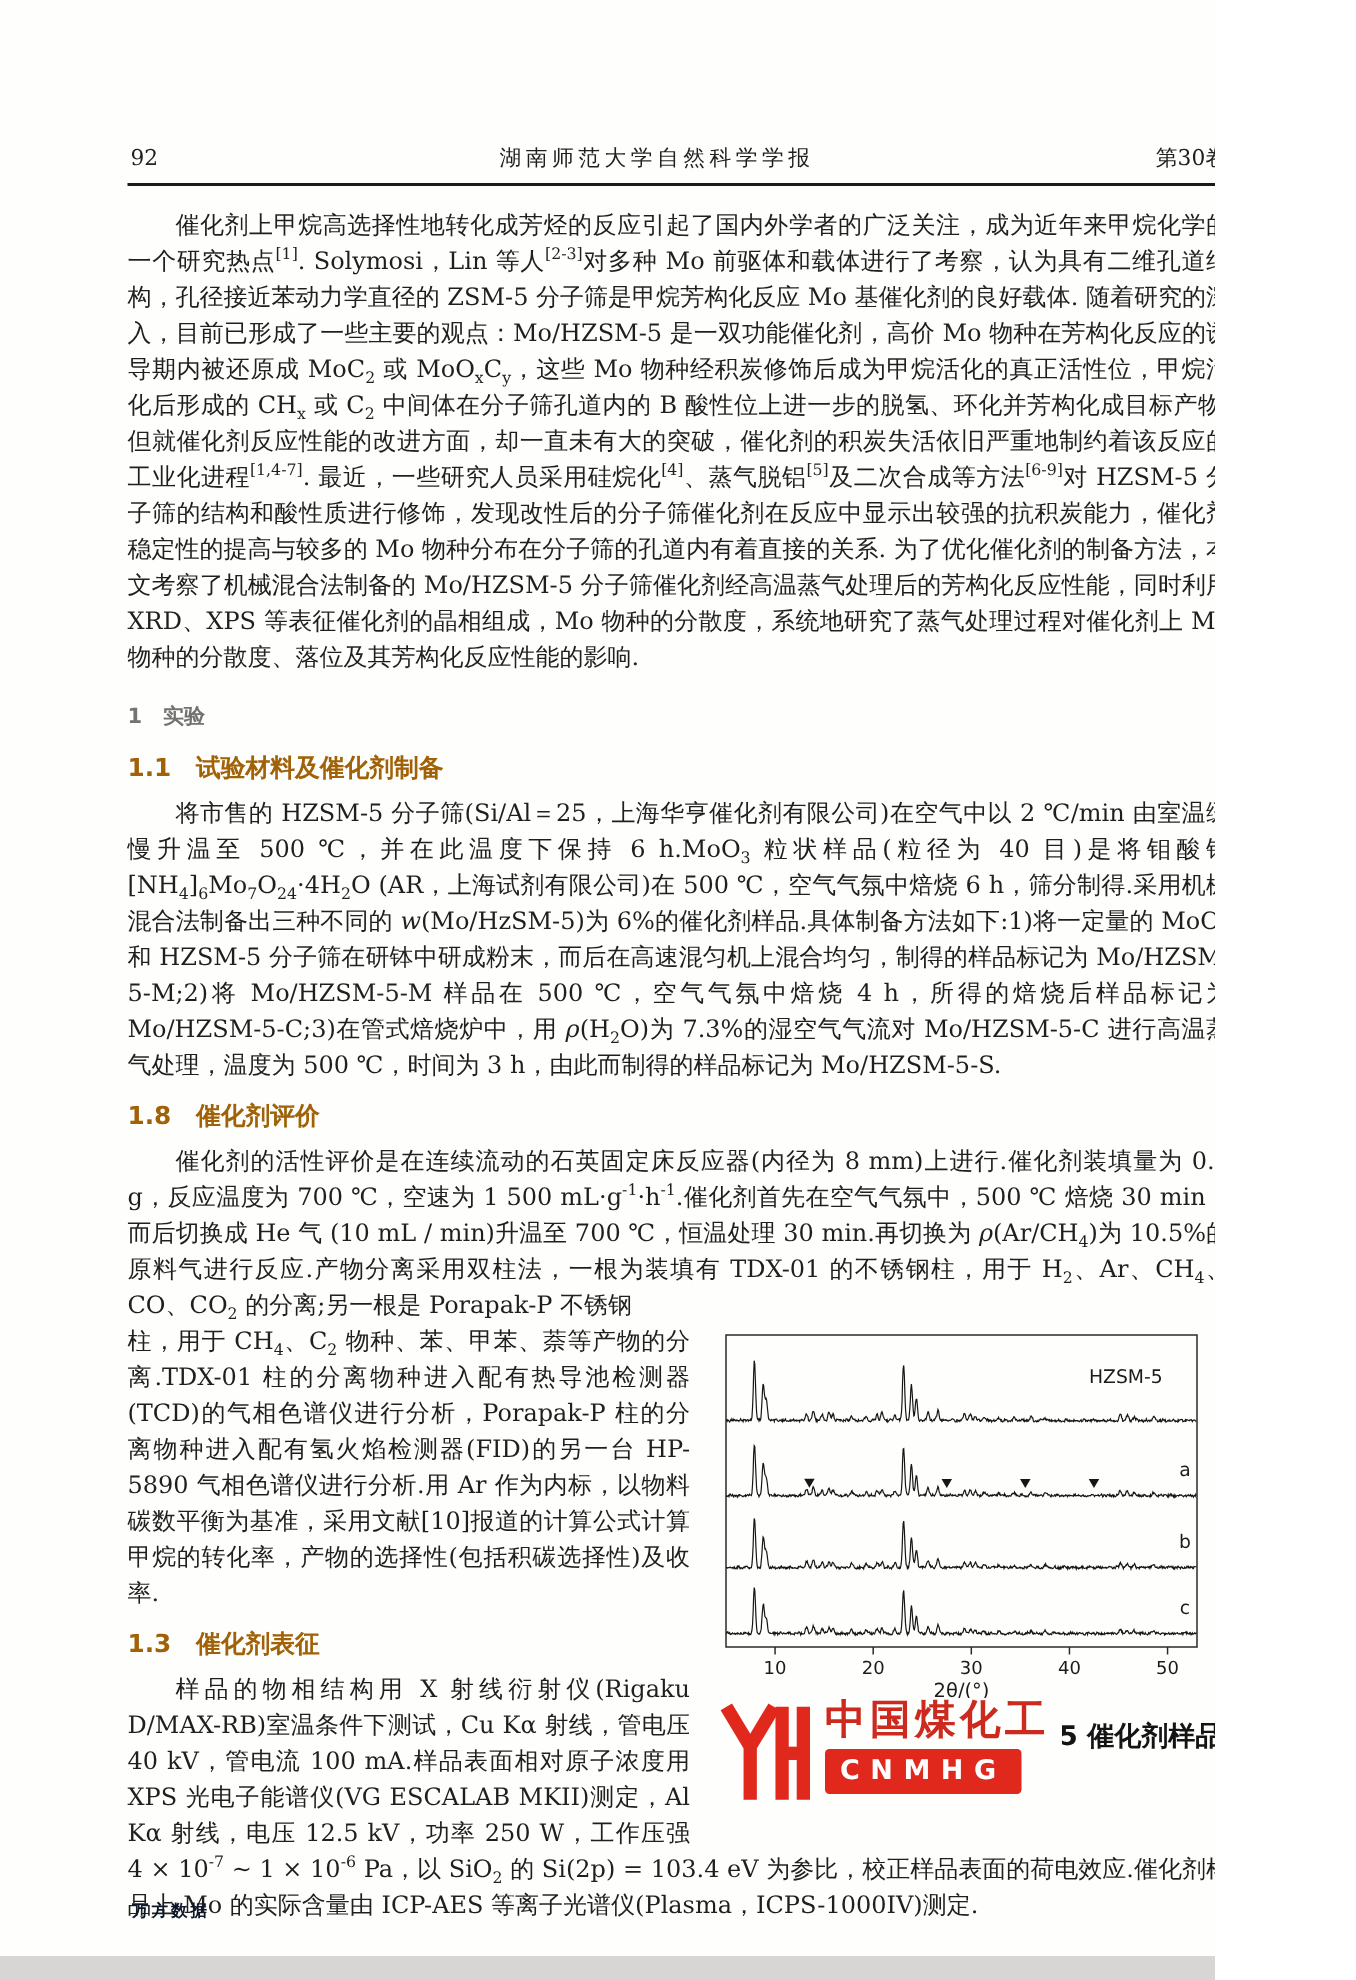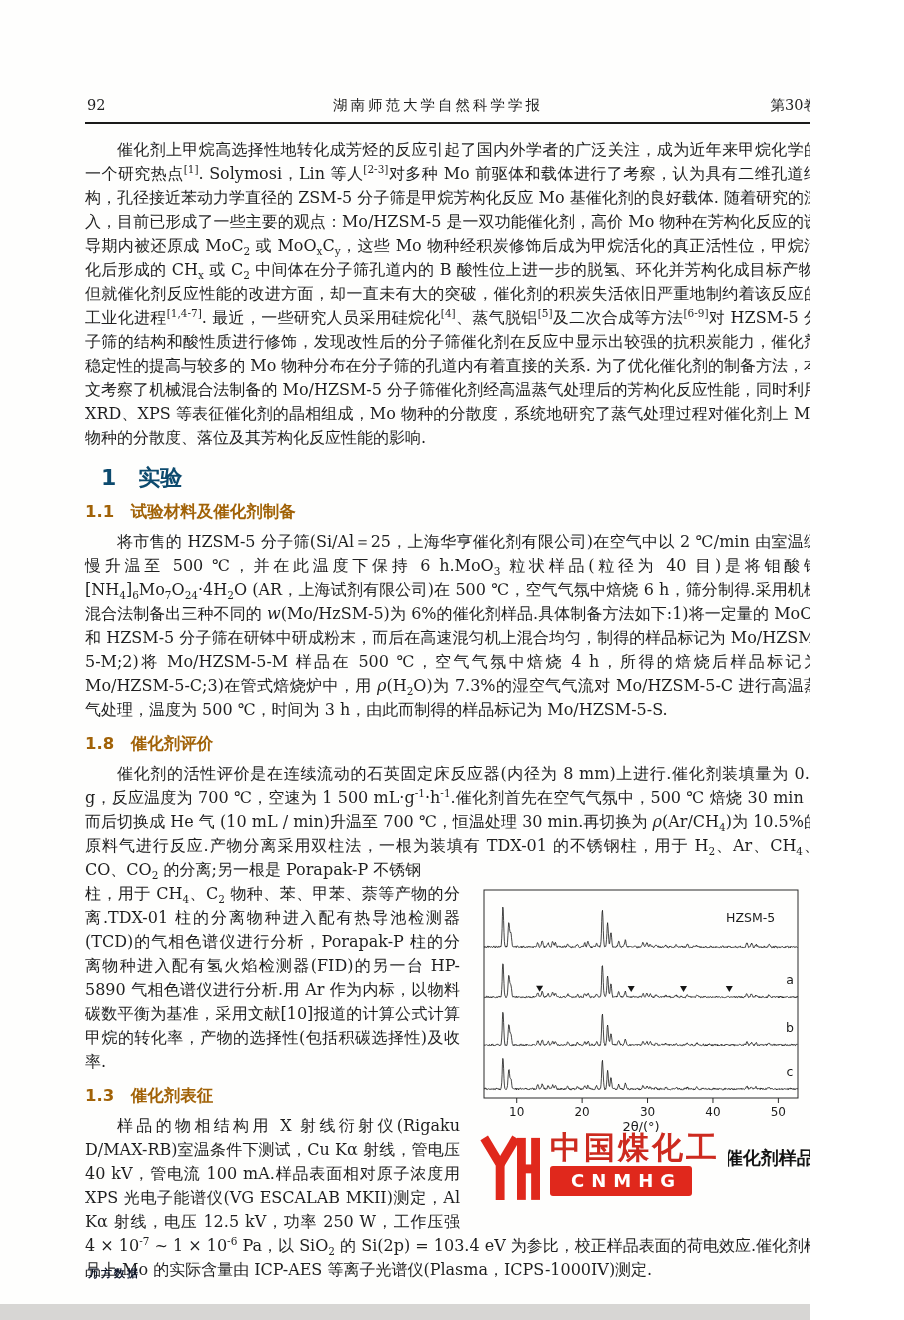--- a/index.html
+++ b/index.html
@@ -8,40 +8,40 @@
   .content{position:absolute;left:85px;top:96px;width:735px;}
   .page-header{display:flex;justify-content:space-between;align-items:baseline;
                font-size:14.5px;padding:0 2px 7px 2px;}
   .page-header .jt{letter-spacing:3px;}
   .header-rule{border-top:2px solid #1a1a1a;margin:0 0 14px 0;}
   .bodytext{font-size:16px;line-height:24px;text-align:justify;}
   .bodytext p{margin:0;}
   p.para{text-indent:2em;}
   p.cont{text-indent:0;}
   sup,sub{line-height:0;font-size:10.5px;}
-  h2.sec{font-family:"DejaVu Sans","Liberation Sans",sans-serif;font-size:22px;font-weight:bold;
-         margin:16px 0 10px 16px;color:#0c4a6e;}
+  h2.sec{font-family:"DejaVu Sans","Liberation Sans",sans-serif;font-size:14px;font-weight:bold;
+         margin:16px 0 10px 0;color:#737373;}
   h3.subsec{font-family:"DejaVu Sans","Liberation Sans",sans-serif;font-size:16.5px;font-weight:bold;
             margin:10px 0 6px 0;color:#a16207;}
   figure.xrd-figure{float:right;width:346px;height:336px;margin:2px 0 0 14px;padding:0;position:relative;}
   figure.xrd-figure svg.chart{display:block;}
   .chart text{font-family:"DejaVu Sans","Liberation Sans",sans-serif;fill:#1b1b1b;}
   .chart .xlabel{font-size:13px;}
   figcaption.cap{position:absolute;left:232px;top:262px;margin:0;
                  font-family:"DejaVu Sans","Liberation Sans",sans-serif;
                  font-weight:bold;font-size:18px;white-space:nowrap;color:#141414;}
   .watermark{position:absolute;left:4px;top:248px;display:flex;align-items:flex-start;
              background:#fefefd;padding:0 8px 2px 0;}
   .wm-glyph{flex:0 0 auto;}
   .wm-text{margin-left:10px;}
-  .wm-brand{font-family:"DejaVu Sans","Liberation Sans",sans-serif;font-size:31px;line-height:30px;
+  .wm-brand{font-family:"DejaVu Sans","Liberation Sans",sans-serif;font-size:27px;line-height:30px;
             font-weight:600;color:#cd2a1f;letter-spacing:3px;white-space:nowrap;}
   .wm-sub{margin-top:4px;display:inline-block;background:#e0281c;color:#ffffff;border-radius:3px;
           font-family:"DejaVu Sans","Liberation Sans",sans-serif;font-size:18px;font-weight:bold;
-          letter-spacing:7px;padding:4px 10px 4px 21px;line-height:22px;}
+          letter-spacing:7px;padding:4px 10px 4px 10px;line-height:22px;}
   .wanfang{position:absolute;left:88px;top:1266px;font-size:11px;color:#0f172a;letter-spacing:2px;font-weight:bold;}
   .scan-edge{position:absolute;left:0;bottom:0;width:100%;height:16px;background:#d7d6d4;}
 </style>
 </head>
 <body>
 
 <div class="page">
   <div class="content">
 
     <div class="page-header">

